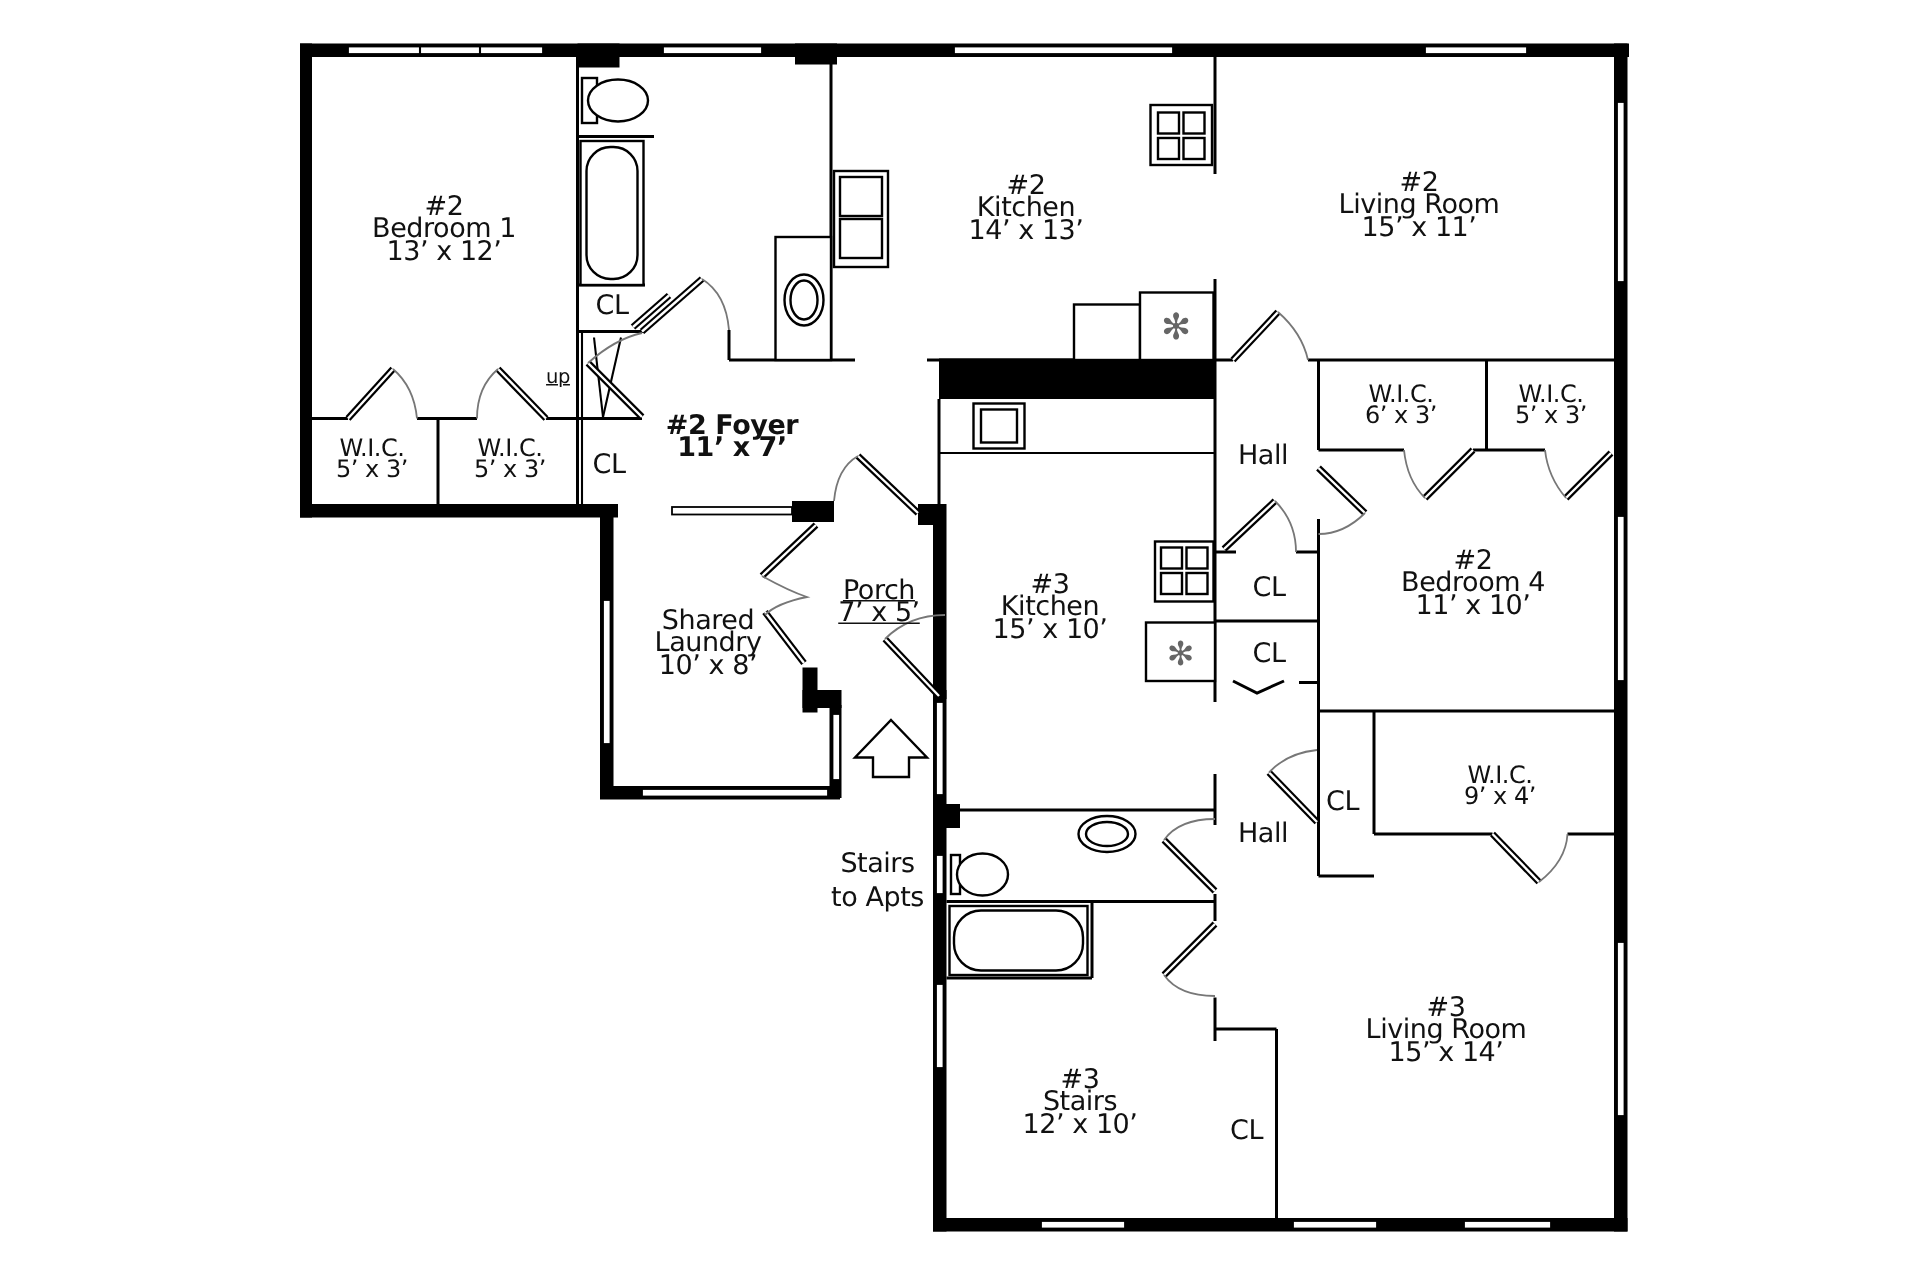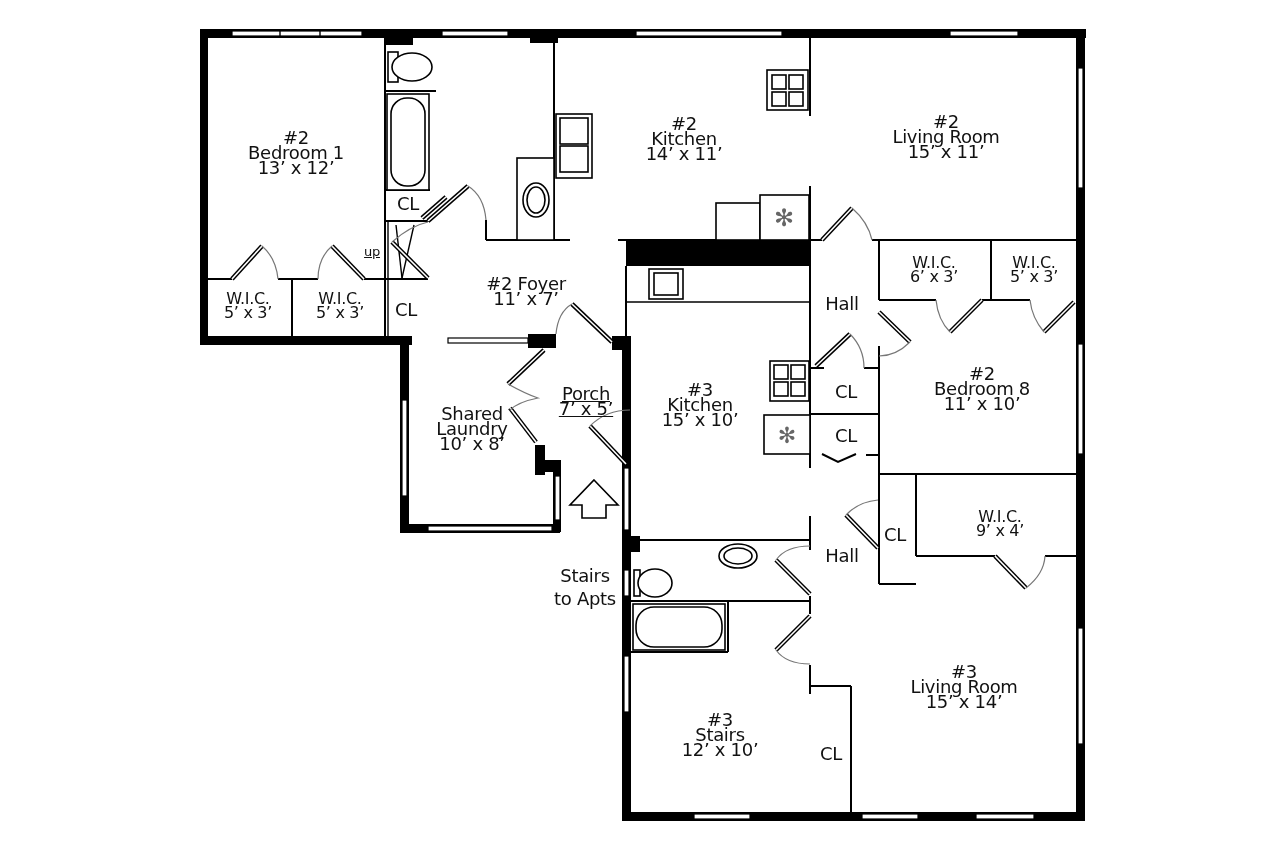--- a/index.html
+++ b/index.html
@@ -264,28 +264,28 @@
 </svg>
 
 <div class="lbl" style="left:296px; top:130px;">
   <span>#2</span>
   <span>Bedroom 1</span>
   <span>13’ x 12’</span>
 </div>
 <div class="lbl" style="left:684px; top:116px;">
   <span>#2</span>
   <span>Kitchen</span>
-  <span>14’ x 11’</span>
+  <span>14’ x 13’</span>
 </div>
 <div class="lbl" style="left:946px; top:114px;">
   <span>#2</span>
   <span>Living Room</span>
   <span>15’ x 11’</span>
 </div>
-<div class="lbl" style="left:526px; top:276px;">
+<div class="lbl" style="left:488px; top:276px;font-weight:bold;">
   <span>#2 Foyer</span>
   <span>11’ x 7’</span>
 </div>
 <div class="lbl small" style="left:248px; top:292px;">
   <span>W.I.C.</span>
   <span>5’ x 3’</span>
 </div>
 <div class="lbl small" style="left:340px; top:292px;">
   <span>W.I.C.</span>
   <span>5’ x 3’</span>
@@ -293,21 +293,21 @@
 <div class="lbl small" style="left:934px; top:256px;">
   <span>W.I.C.</span>
   <span>6’ x 3’</span>
 </div>
 <div class="lbl small" style="left:1034px; top:256px;">
   <span>W.I.C.</span>
   <span>5’ x 3’</span>
 </div>
 <div class="lbl" style="left:982px; top:366px;">
   <span>#2</span>
-  <span>Bedroom 8</span>
+  <span>Bedroom 4</span>
   <span>11’ x 10’</span>
 </div>
 <div class="lbl" style="left:472px; top:406px;">
   <span>Shared</span>
   <span>Laundry</span>
   <span>10’ x 8’</span>
 </div>
 <div class="lbl" style="left:586px; top:386px;text-decoration:underline;">
   <span>Porch</span>
   <span>7’ x 5’</span>

